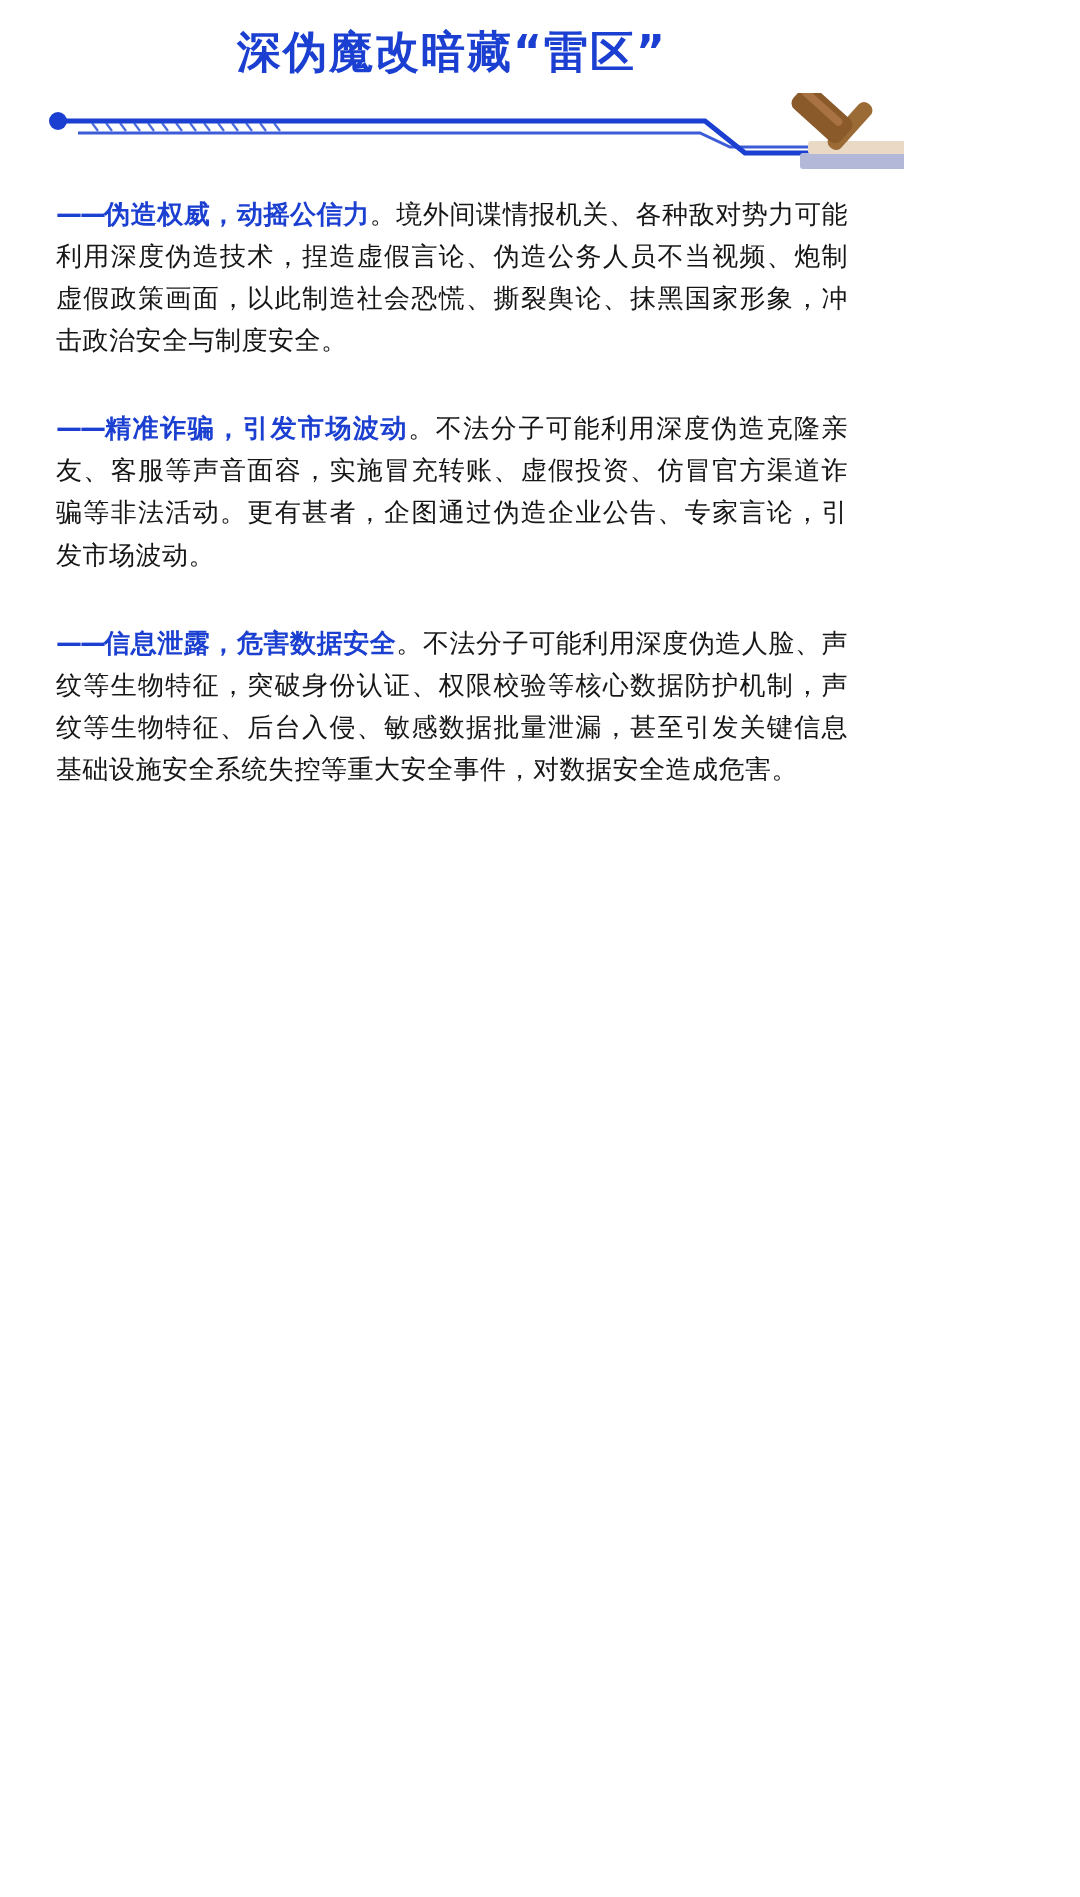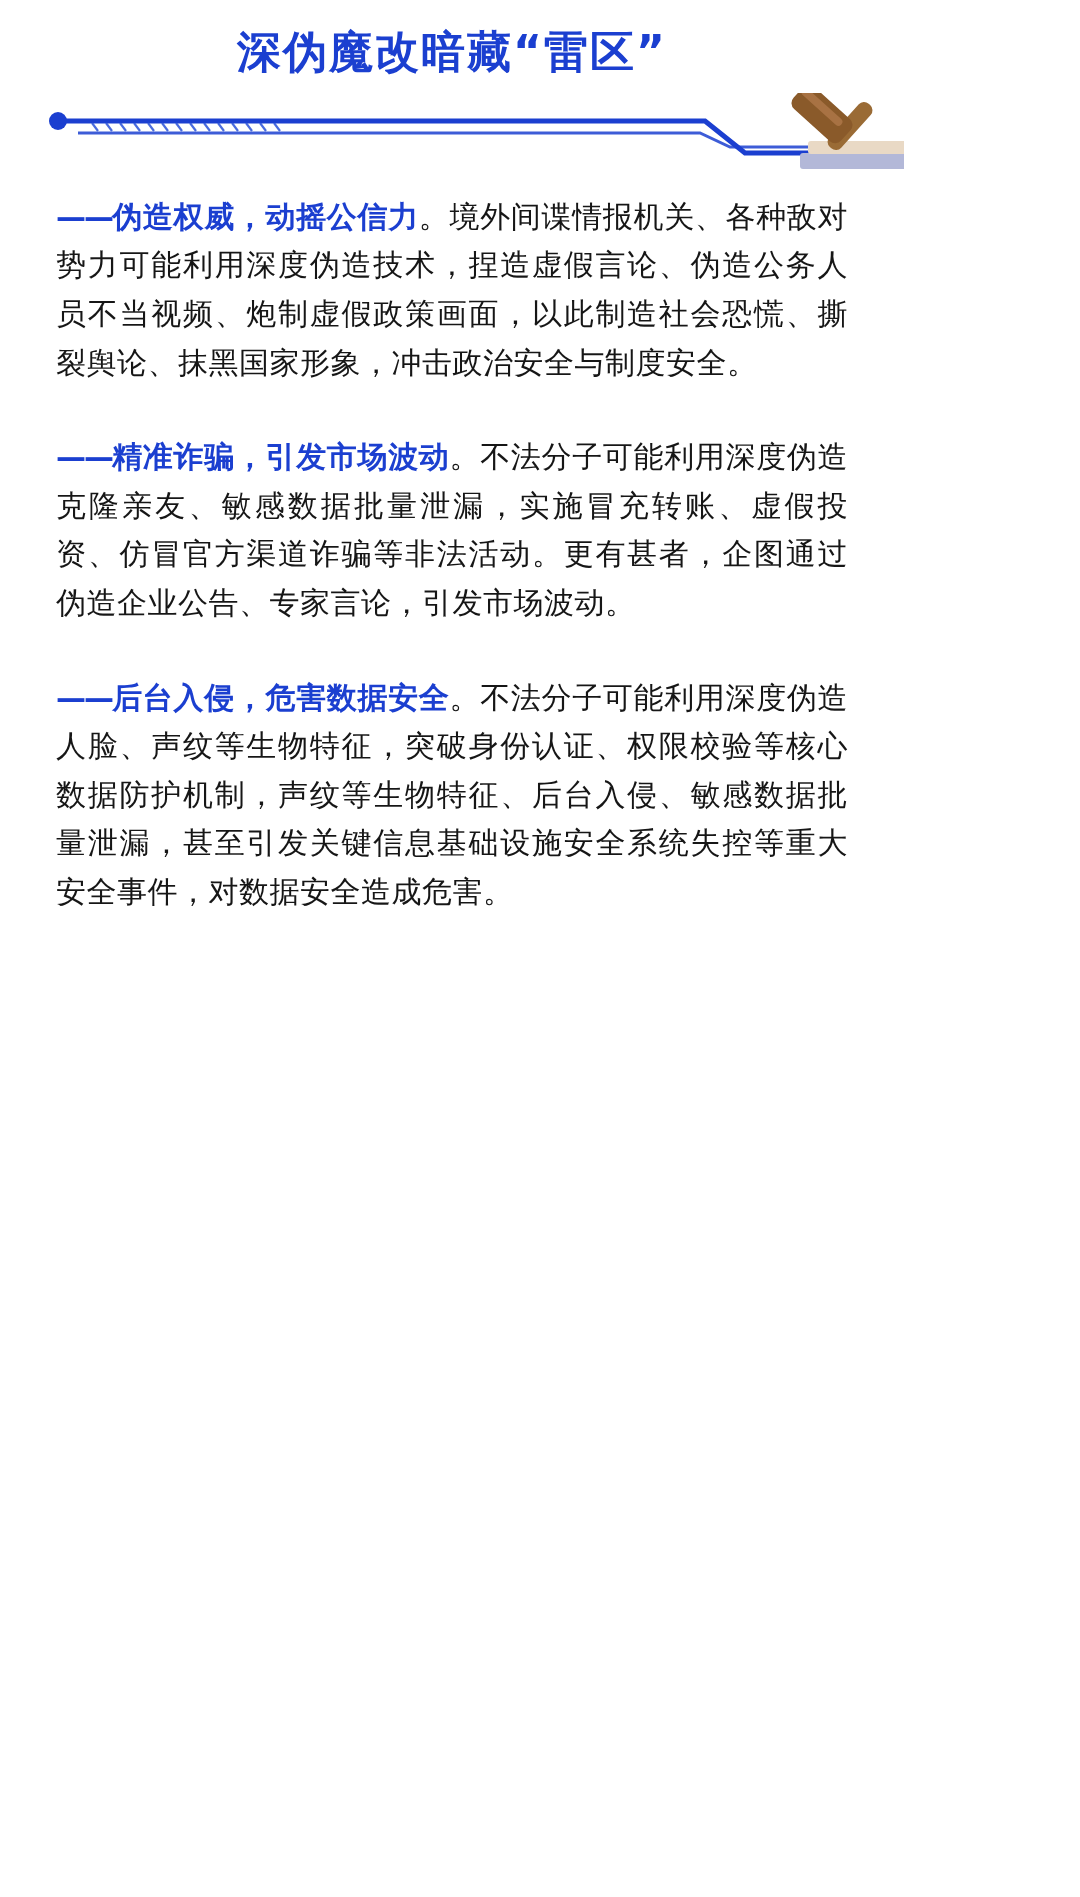--- a/index.html
+++ b/index.html
@@ -50,21 +50,21 @@
     width: 1080px;
     height: 90px;
   }
 
   
   .content {
     padding: 0 56px;
   }
   .para {
     font-family: "DejaVu Sans", "Liberation Sans", sans-serif;
-    font-size: 30px;
+    font-size: 26px;
     line-height: 1.62;
     color: #161616;
     margin: 0 0 46px 0;
     text-align: justify;
     letter-spacing: 0.5px;
   }
   .para .lead {
     color: #1b3fd0;
     font-weight: bold;
   }
@@ -124,21 +124,21 @@
     </svg>
   </div>
 
   <div class="content">
 
     <p class="para">
       <span class="dash">——</span><span class="lead">伪造权威，动摇公信力</span><span>。境外间谍情报机关、各种敌对势力可能利用深度伪造技术，捏造虚假言论、伪造公务人员不当视频、炮制虚假政策画面，以此制造社会恐慌、撕裂舆论、抹黑国家形象，冲击政治安全与制度安全。</span>
     </p>
 
     <p class="para">
-      <span class="dash">——</span><span class="lead">精准诈骗，引发市场波动</span><span>。不法分子可能利用深度伪造克隆亲友、敏感数据批量泄漏，实施冒充转账、虚假投资、仿冒官方渠道诈骗等非法活动。更有甚者，企图通过伪造企业公告、专家言论，引发市场波动。</span>
+      <span class="dash">——</span><span class="lead">精准诈骗，引发市场波动</span><span>。不法分子可能利用深度伪造克隆亲友、客服等声音面容，实施冒充转账、虚假投资、仿冒官方渠道诈骗等非法活动。更有甚者，企图通过伪造企业公告、专家言论，引发市场波动。</span>
     </p>
 
     <p class="para">
-      <span class="dash">——</span><span class="lead">后台入侵，危害数据安全</span><span>。不法分子可能利用深度伪造人脸、声纹等生物特征，突破身份认证、权限校验等核心数据防护机制，声纹等生物特征、后台入侵、敏感数据批量泄漏，甚至引发关键信息基础设施安全系统失控等重大安全事件，对数据安全造成危害。</span>
+      <span class="dash">——</span><span class="lead">信息泄露，危害数据安全</span><span>。不法分子可能利用深度伪造人脸、声纹等生物特征，突破身份认证、权限校验等核心数据防护机制，声纹等生物特征、后台入侵、敏感数据批量泄漏，甚至引发关键信息基础设施安全系统失控等重大安全事件，对数据安全造成危害。</span>
     </p>
 
   </div>
 </div>
 
 </body></html>

